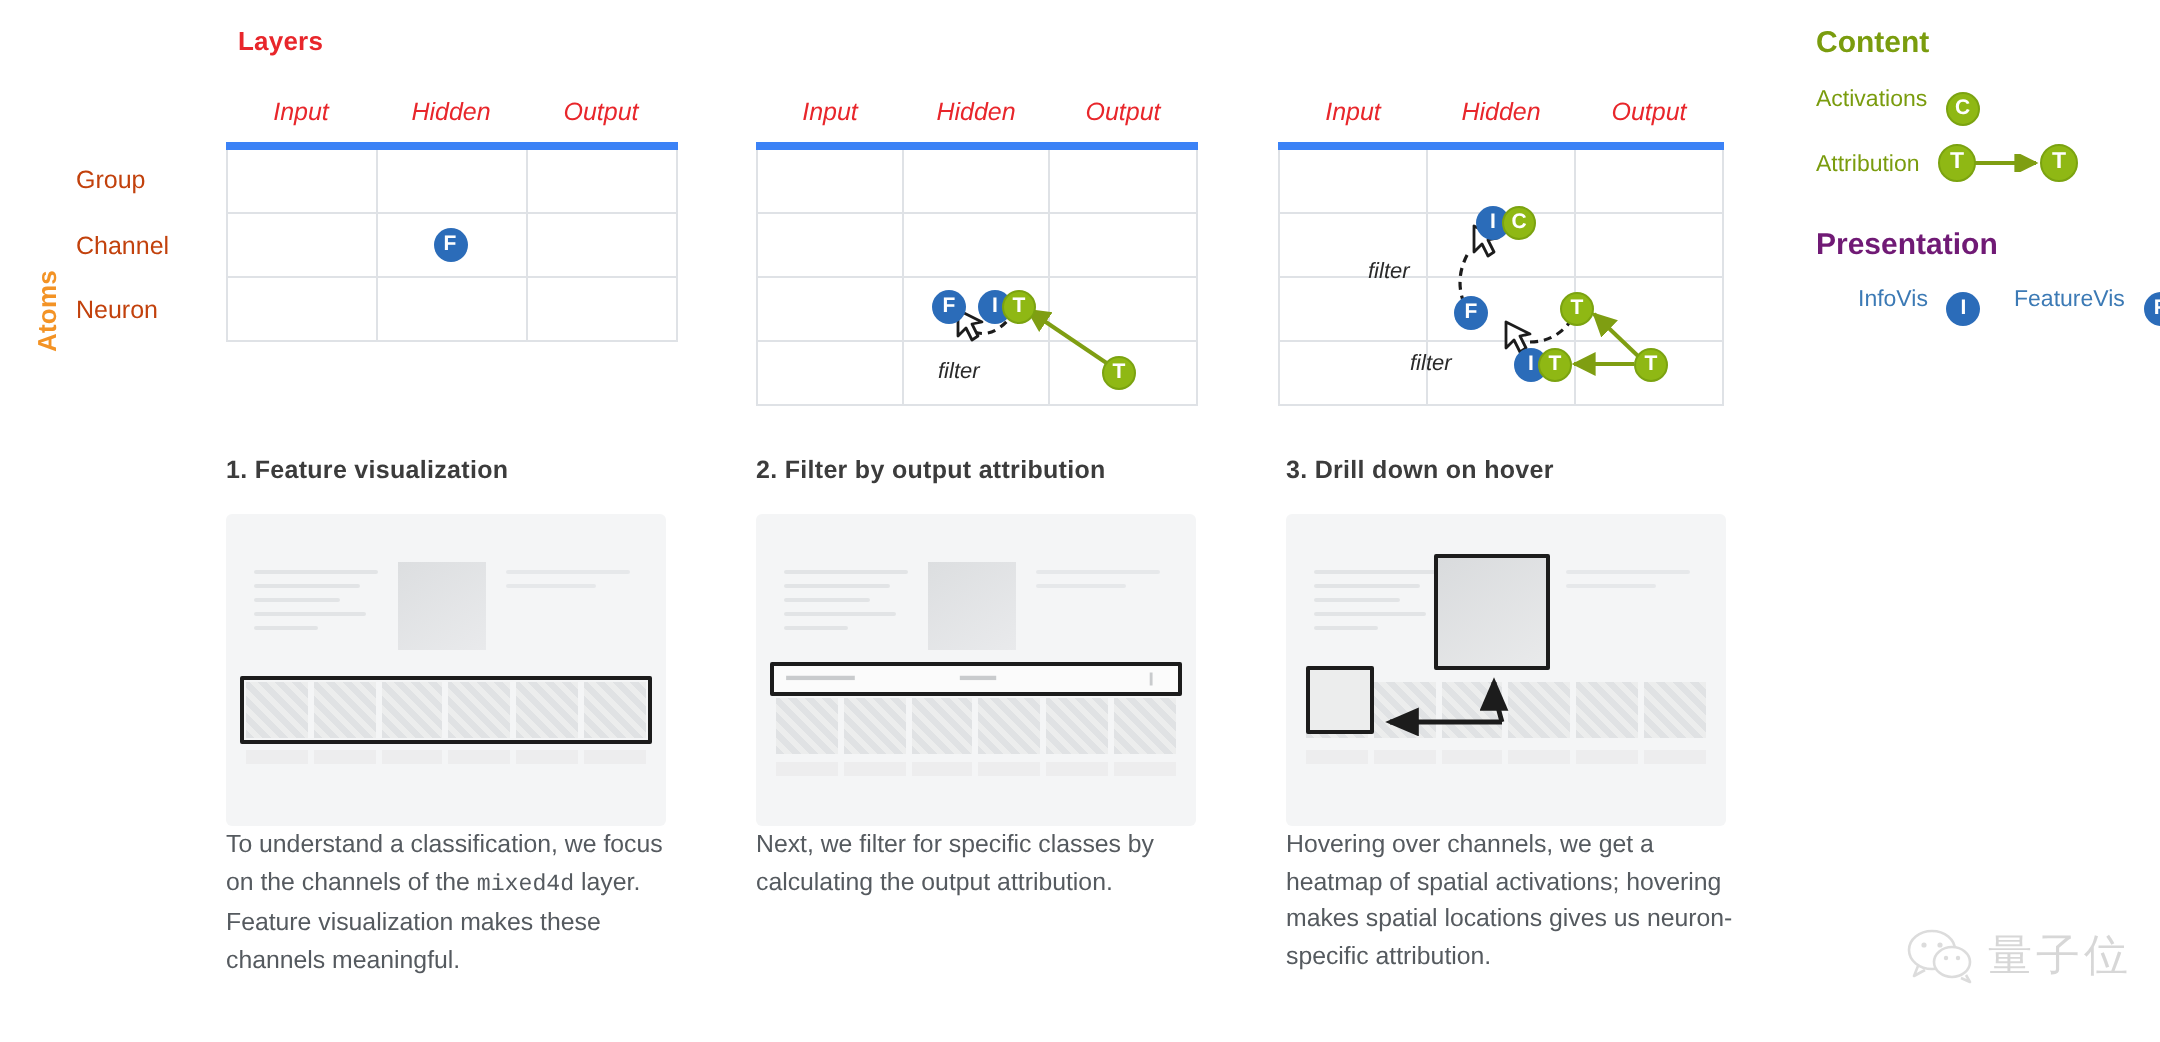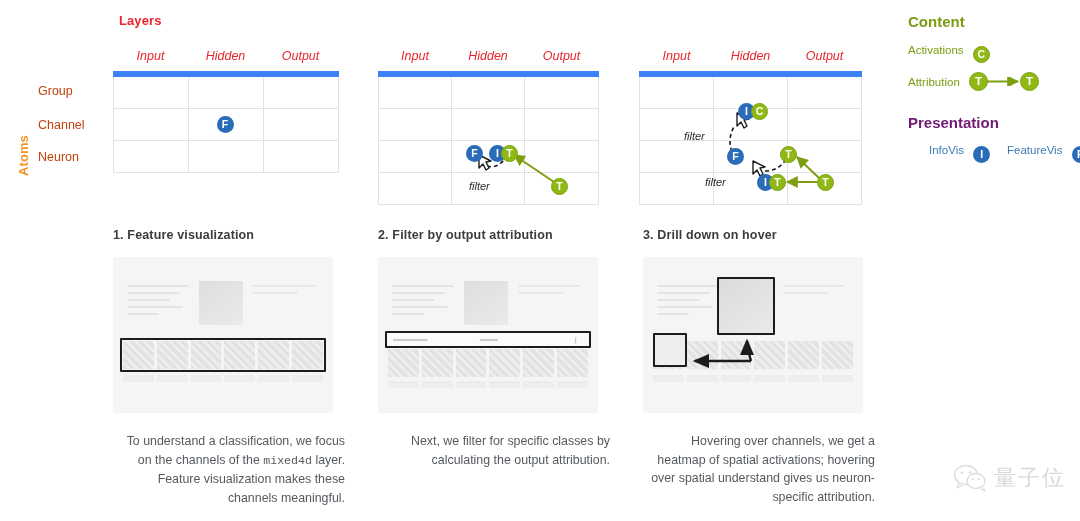--- a/index.html
+++ b/index.html
@@ -42,21 +42,21 @@
     border:1px solid #dfe2e6;
     padding:0;
     height:31px;
     position:relative;
     vertical-align:middle;
     text-align:center;
   }
   .grid td.corner{border:none;background:transparent;}
   .grid tr.hdr td{
     border:none;
-    border-bottom:6px solid #3b82f6;
+    border-bottom:4px solid #3b82f6;
     height:30px;
     font-style:italic;
     font-size:12.5px;
     color:#e8262b;
   }
   .grid tr.hdr td.corner{border-bottom:none;}
   .grid td.rowlab{
     border:none;
     border-right:1px solid #dfe2e6;
     font-size:12.5px;
@@ -111,26 +111,24 @@
     margin:0 0 15px 0;white-space:nowrap;letter-spacing:.15px;
   }
   .thumb{
     position:relative;
     width:220px;height:156px;
     background:#f4f5f6;
     border-radius:3px;
     overflow:hidden;
   }
   .card-cap{
-    margin-top:19px;
     font-size:12.4px;
     line-height:18.5px;
     color:#555a5f;
     width:232px;
-    text-align:right;
   }
   .card-cap code{
     font-family:"Liberation Mono", monospace;
     font-size:11.6px;
     color:#555a5f;
   }
 
   
   .mk-lines{position:absolute;left:14px;top:28px;width:62px;}
   .mk-lines i{display:block;height:2px;background:#e2e4e6;margin-bottom:5px;border-radius:1px;}
@@ -511,21 +509,21 @@
           <marker id="arrBk" markerWidth="8" markerHeight="8" refX="6" refY="3" orient="auto">
             <path d="M0,0 L7,3 L0,6 z" fill="#1c1c1c"></path>
           </marker>
         </defs>
 
         <path d="M108 104 Q 104 90 104 84" fill="none" stroke="#1c1c1c" stroke-width="2.4" marker-end="url(#arrBk)"></path>
 
         <path d="M108 104 L52 104" fill="none" stroke="#1c1c1c" stroke-width="2.4" marker-end="url(#arrBk)"></path>
       </svg>
     </div>
-    <div class="card-cap"><span>Hovering over channels, we get a heatmap of spatial activations; hovering over spatial understand gives us neuron-specific attribution.</span><code></code><span></span></div>
+    <div class="card-cap"><span>Hovering over channels, we get a heatmap of spatial activations; hovering makes spatial locations gives us neuron-specific attribution.</span><code></code><span></span></div>
   </div>
 </div>
 
 <div id="watermark">
   <svg width="34" height="28" viewBox="0 0 34 28">
     <ellipse cx="13" cy="11" rx="11.5" ry="9.5" fill="none" stroke="#9a9a9a" stroke-width="1.3"></ellipse>
     <path d="M6 19 L4 24 L9.5 21" fill="none" stroke="#9a9a9a" stroke-width="1.3" stroke-linejoin="round"></path>
     <circle cx="9" cy="8.5" r="1.3" fill="#9a9a9a"></circle>
     <circle cx="17" cy="8.5" r="1.3" fill="#9a9a9a"></circle>
     <ellipse cx="23" cy="17" rx="9" ry="7.5" fill="#ffffff" stroke="#9a9a9a" stroke-width="1.3"></ellipse>

